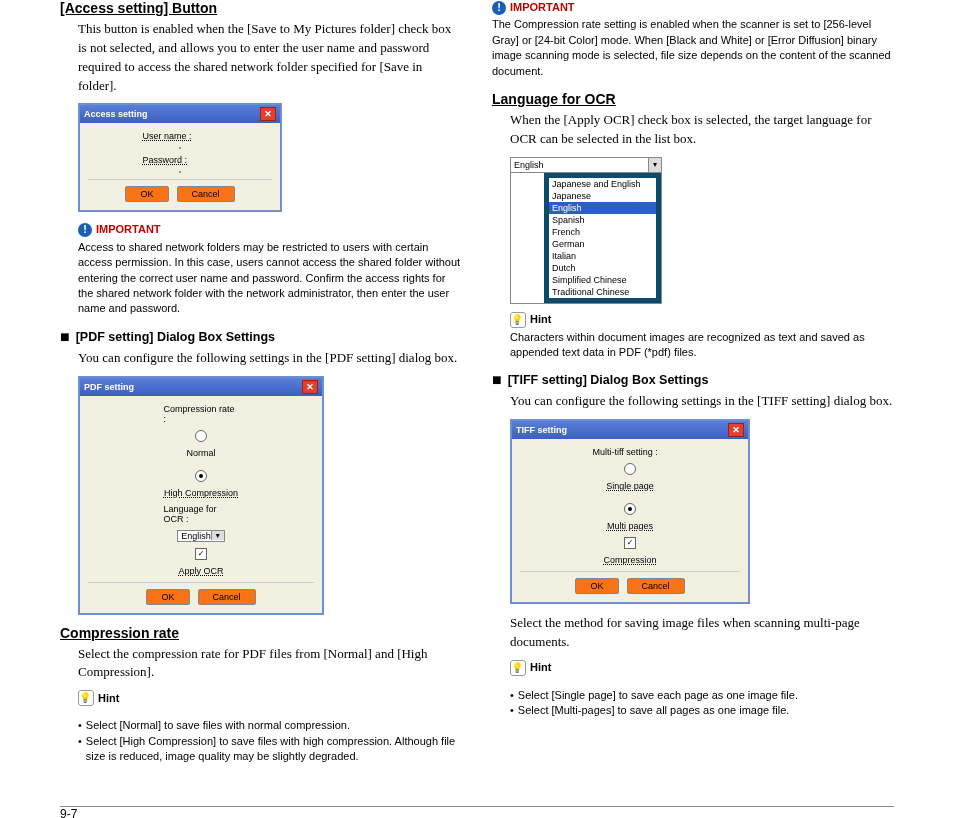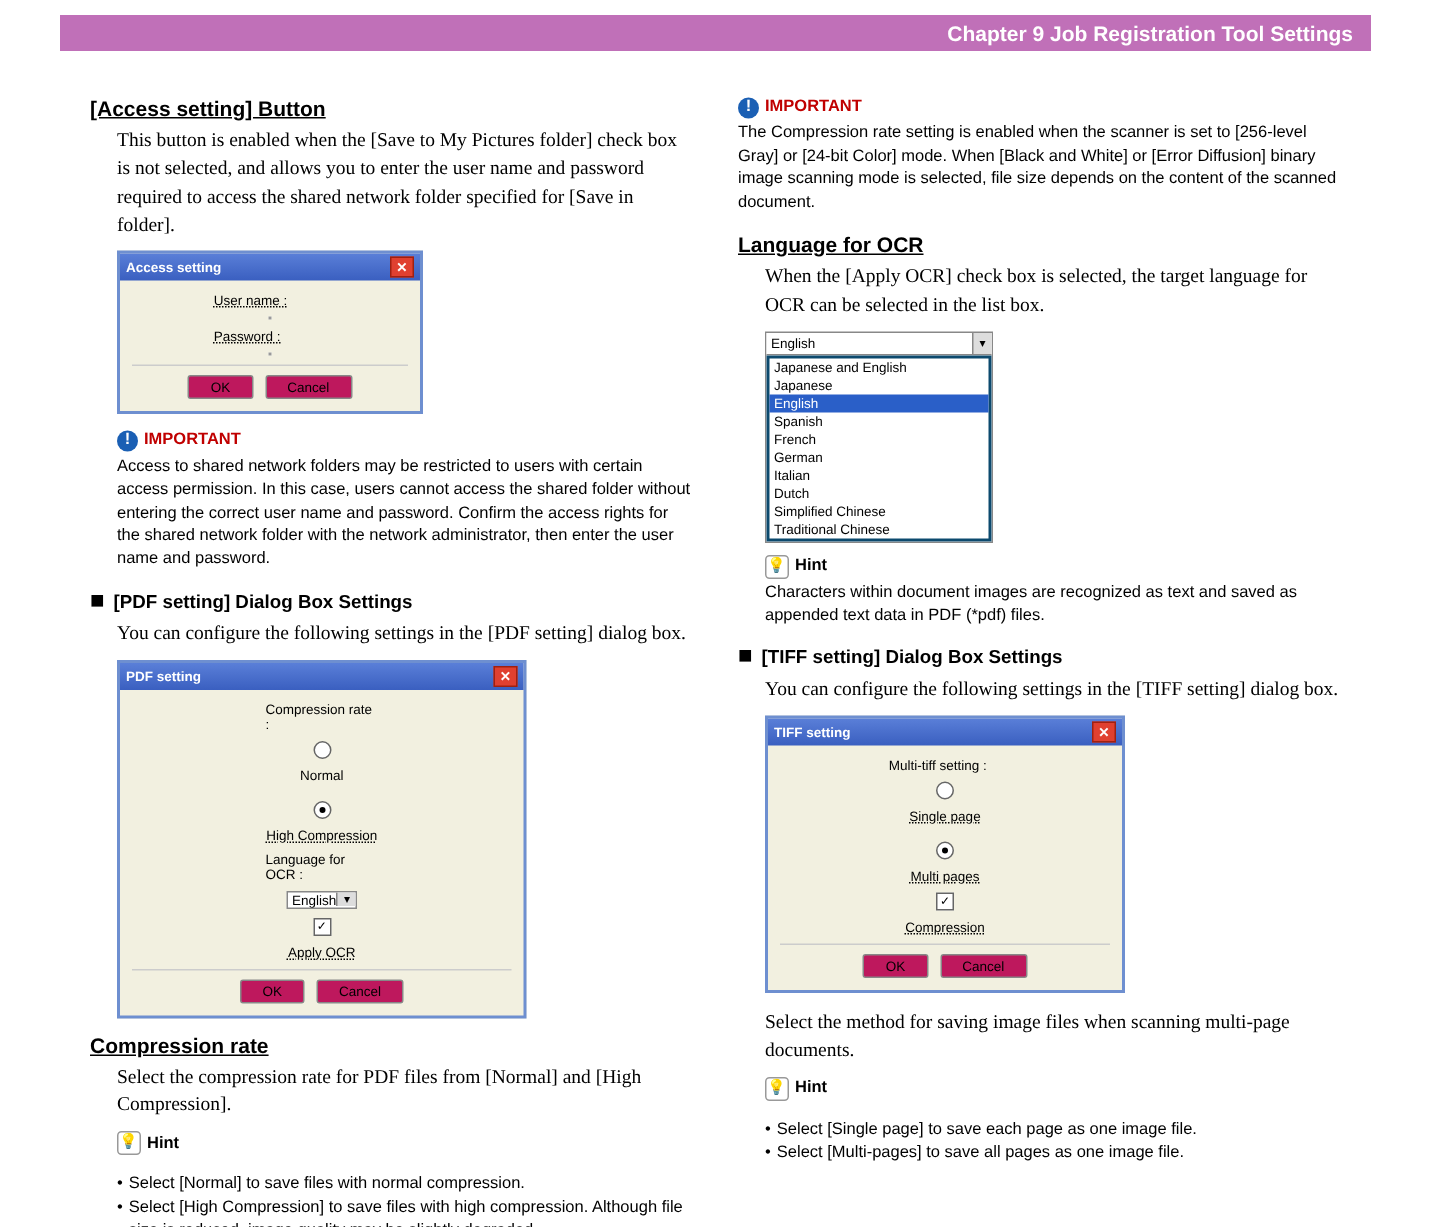--- a/index.html
+++ b/index.html
@@ -166,21 +166,21 @@
   .dlg-buttons {
     display: flex;
     justify-content: center;
     gap: 8px;
     border-top: 1px solid #ccc;
     padding-top: 6px;
     margin-top: 4px;
   }
   .win-btn {
     border: 1px solid #888;
-    background: #be185d;
+    background: #f97316;
     padding: 2px 14px;
     font-size: 9px;
     border-radius: 2px;
   }
   .radio-box, .check-box {
     width: 10px; height: 10px;
     border: 1px solid #666;
     background: #fff;
     display: inline-flex;
     align-items: center;
@@ -215,21 +215,22 @@
     width: 150px;
     font-size: 9px;
   }
   .listbox .dropdown {
     height: 14px;
     border: none;
     border-bottom: 1px solid #888;
   }
   .listbox .options {
     background: #fff;
-    border: 2px solid #0c4a6e;
+    border: 5px solid #0c4a6e;
+    margin-left: 33px;
   }
   .listbox .opt {
     padding: 0 3px;
     line-height: 12px;
   }
   .listbox .opt.selected {
     background: #2a5fc8;
     color: #fff;
   }
   .check-mark {
@@ -241,21 +242,20 @@
     margin: 30px 60px 0 60px;
     padding-top: 0;
     font-size: 12px;
   }
 </style>
 </head>
 <body>
 
 <div class="page">
 
-  <div class="header-bar">Chapter 9   Job Registration Tool Settings</div>
 
   <div class="columns">
 
     <div class="col">
 
       <div class="section-title">[Access setting] Button</div>
       <div class="body-text">This button is enabled when the [Save to My Pictures folder] check box is not selected, and allows you to enter the user name and password required to access the shared network folder specified for [Save in folder].</div>
 
       <div class="dialog-shell" style="width:204px;">
         <div class="dialog-title">
@@ -285,21 +285,21 @@
         </div>
         <div>Access to shared network folders may be restricted to users with certain access permission. In this case, users cannot access the shared folder without entering the correct user name and password. Confirm the access rights for the shared network folder with the network administrator, then enter the user name and password.</div>
       </div>
 
       <div class="sqbullet-title">
         <span class="sqbullet">■</span>
         <span>[PDF setting] Dialog Box Settings</span>
       </div>
       <div class="body-text">You can configure the following settings in the [PDF setting] dialog box.</div>
 
-      <div class="dialog-shell" style="width:273px;">
+      <div class="dialog-shell" style="width:246px;">
         <div class="dialog-title">
           <span>PDF setting</span>
           <span class="dialog-close">✕</span>
         </div>
         <div class="dialog-body">
           <div class="dlg-row">
             <span class="dlg-label">Compression rate :</span>
             <span class="radio-box"></span>
             <span>Normal</span>
             <span style="width:6px;"></span>

